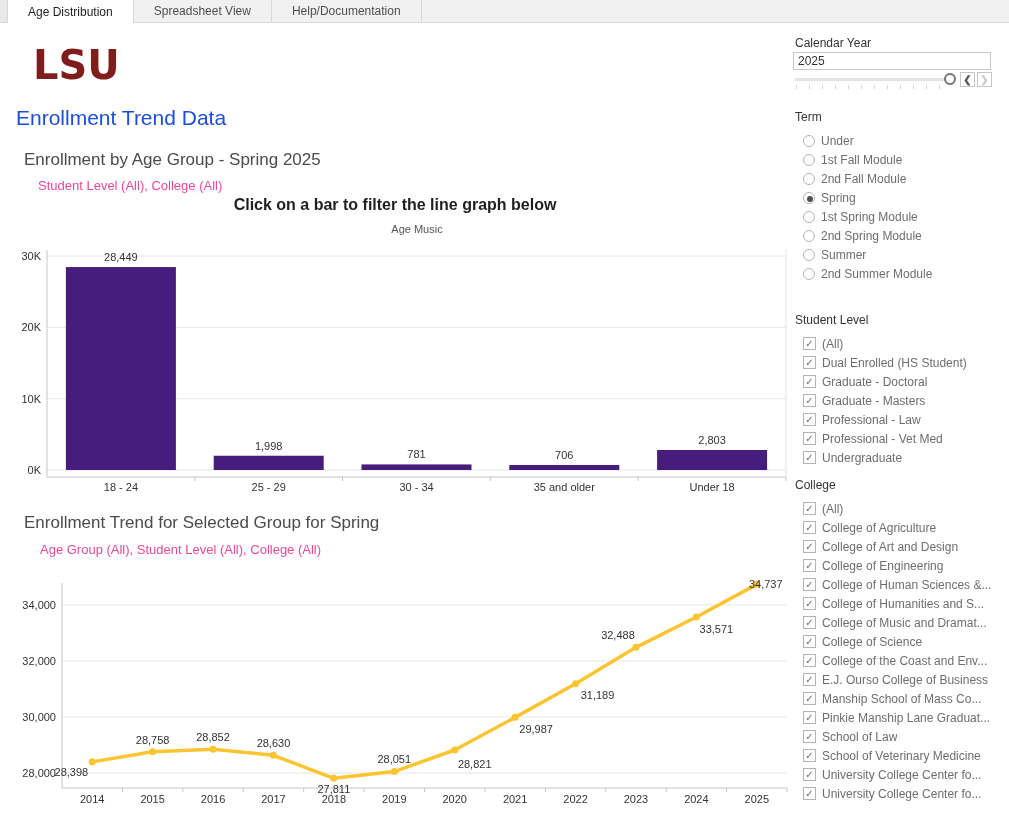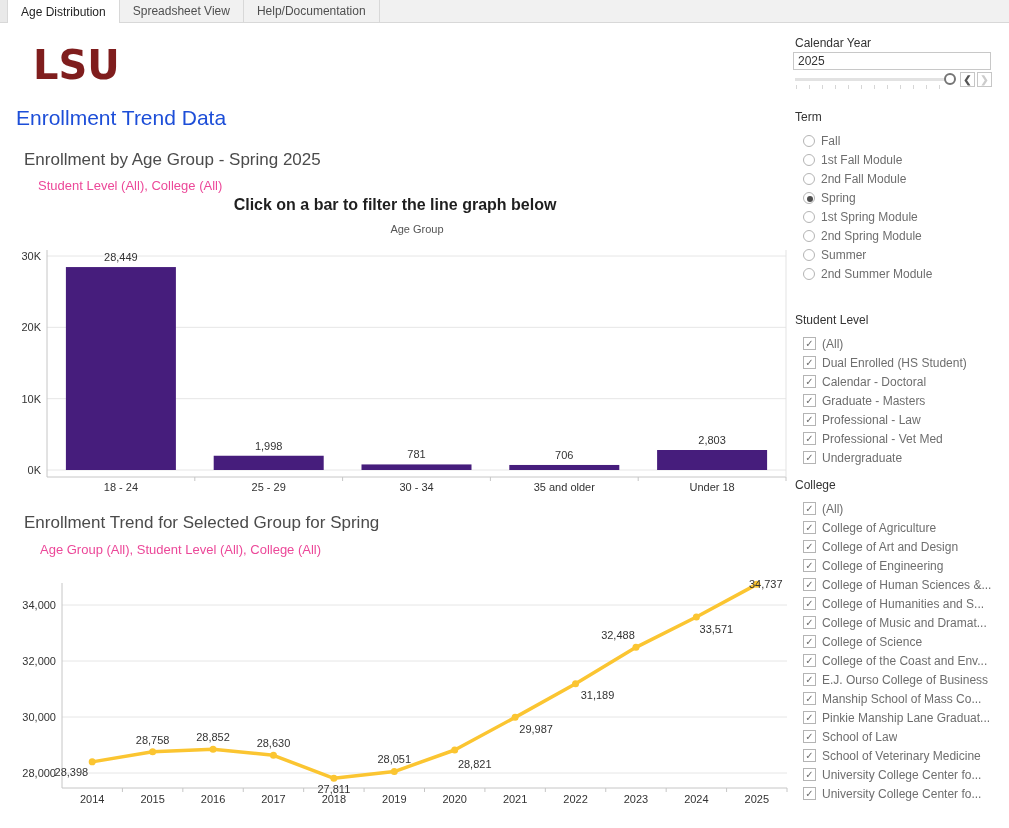--- a/index.html
+++ b/index.html
@@ -5,21 +5,21 @@
   * { box-sizing: border-box; }
   html,body { margin:0; padding:0; }
   body {
     width:1009px; height:828px; position:relative; overflow:hidden;
     background:#ffffff; font-family:"Liberation Sans", sans-serif; color:#333;
   }
   
   .tabbar { position:absolute; left:0; top:0; width:1009px; height:23px;
     background:#f1f1f1; border-bottom:1px solid #d8d8d8; display:flex; font-size:12px; color:#4f4f4f; }
   .tabbar .spacer { width:8px; background:#e9e9e9; border-right:1px solid #d8d8d8; }
-  .tab { display:flex; align-items:center; padding:0 13px; border-right:1px solid #d8d8d8; cursor:pointer; white-space:nowrap; }
+  .tab { display:flex; align-items:center; padding:0 20px; border-right:1px solid #d8d8d8; cursor:pointer; white-space:nowrap; }
   .tab.active { background:#fff; color:#1f1f1f; height:23px; }
   
   .logo { position:absolute; left:33px; top:45px; font-family:"DejaVu Sans",sans-serif;
     font-size:40px; font-weight:800; line-height:1; color:#7f1d1d; letter-spacing:0px; transform:scaleY(1.02); }
   .page-title { position:absolute; left:16px; top:106px; font-size:21px; color:#1d4ed8; font-weight:500; }
   .sec-title { position:absolute; font-size:17px; color:#4b4b4b; font-weight:400; }
   .sec-sub { position:absolute; font-size:13px; color:#ec4899; }
   .bar-caption { position:absolute; left:0; top:196px; width:790px; text-align:center;
     font-size:16px; font-weight:bold; color:#1f1f1f; }
   .col-header { position:absolute; left:47px; top:223px; width:740px; text-align:center;
@@ -57,21 +57,21 @@
   <div class="tab">Spreadsheet View</div>
   <div class="tab">Help/Documentation</div>
 </div>
 
 <div class="logo">LSU</div>
 <div class="page-title">Enrollment Trend Data</div>
 
 <div class="sec-title" style="left:24px; top:150px;">Enrollment by Age Group - Spring 2025</div>
 <div class="sec-sub" style="left:38px; top:178px;">Student Level (All), College (All)</div>
 <div class="bar-caption">Click on a bar to filter the line graph below</div>
-<div class="col-header">Age Group</div>
+<div class="col-header">Age Music</div>
 <svg id="barChart" class="chart-svg" style="top:236px;" width="790" height="262">
     <line x1="47" y1="234" x2="786" y2="234" stroke="#e6e6e6" stroke-width="1"></line>
     <line x1="47" y1="162.66666666666669" x2="786" y2="162.66666666666669" stroke="#e6e6e6" stroke-width="1"></line>
     <line x1="47" y1="91.33333333333334" x2="786" y2="91.33333333333334" stroke="#e6e6e6" stroke-width="1"></line>
     <line x1="47" y1="20" x2="786" y2="20" stroke="#e6e6e6" stroke-width="1"></line>
     <line x1="47" y1="14" x2="47" y2="241" stroke="#c6c6c6"></line>
     <line x1="47" y1="241" x2="786" y2="241" stroke="#c6c6c6"></line>
     <line x1="786" y1="14" x2="786" y2="241" stroke="#e3e3e3"></line>
     <text x="41" y="238" text-anchor="end" font-size="11" fill="#333333">0K</text>
     <text x="41" y="166.66666666666669" text-anchor="end" font-size="11" fill="#333333">10K</text>
@@ -169,21 +169,21 @@
 <div class="slider-ticks"></div>
 <div class="slider-handle"></div>
 <div class="sl-btn prev">❮</div>
 <div class="sl-btn next">❯</div>
 
 <div class="fblock" style="top:110px;">
   <div class="fhead">Term</div>
   <div>
       <div class="fitem">
         <span class="radio"></span>
-        <span class="flabel">Fall</span>
+        <span class="flabel">Under</span>
       </div>
       <div class="fitem">
         <span class="radio"></span>
         <span class="flabel">1st Fall Module</span>
       </div>
       <div class="fitem">
         <span class="radio"></span>
         <span class="flabel">2nd Fall Module</span>
       </div>
       <div class="fitem">
@@ -217,21 +217,21 @@
       <div class="fitem">
         <span class="check">✓</span>
         <span class="flabel">(All)</span>
       </div>
       <div class="fitem">
         <span class="check">✓</span>
         <span class="flabel">Dual Enrolled (HS Student)</span>
       </div>
       <div class="fitem">
         <span class="check">✓</span>
-        <span class="flabel">Calendar - Doctoral</span>
+        <span class="flabel">Graduate - Doctoral</span>
       </div>
       <div class="fitem">
         <span class="check">✓</span>
         <span class="flabel">Graduate - Masters</span>
       </div>
       <div class="fitem">
         <span class="check">✓</span>
         <span class="flabel">Professional - Law</span>
       </div>
       <div class="fitem">

